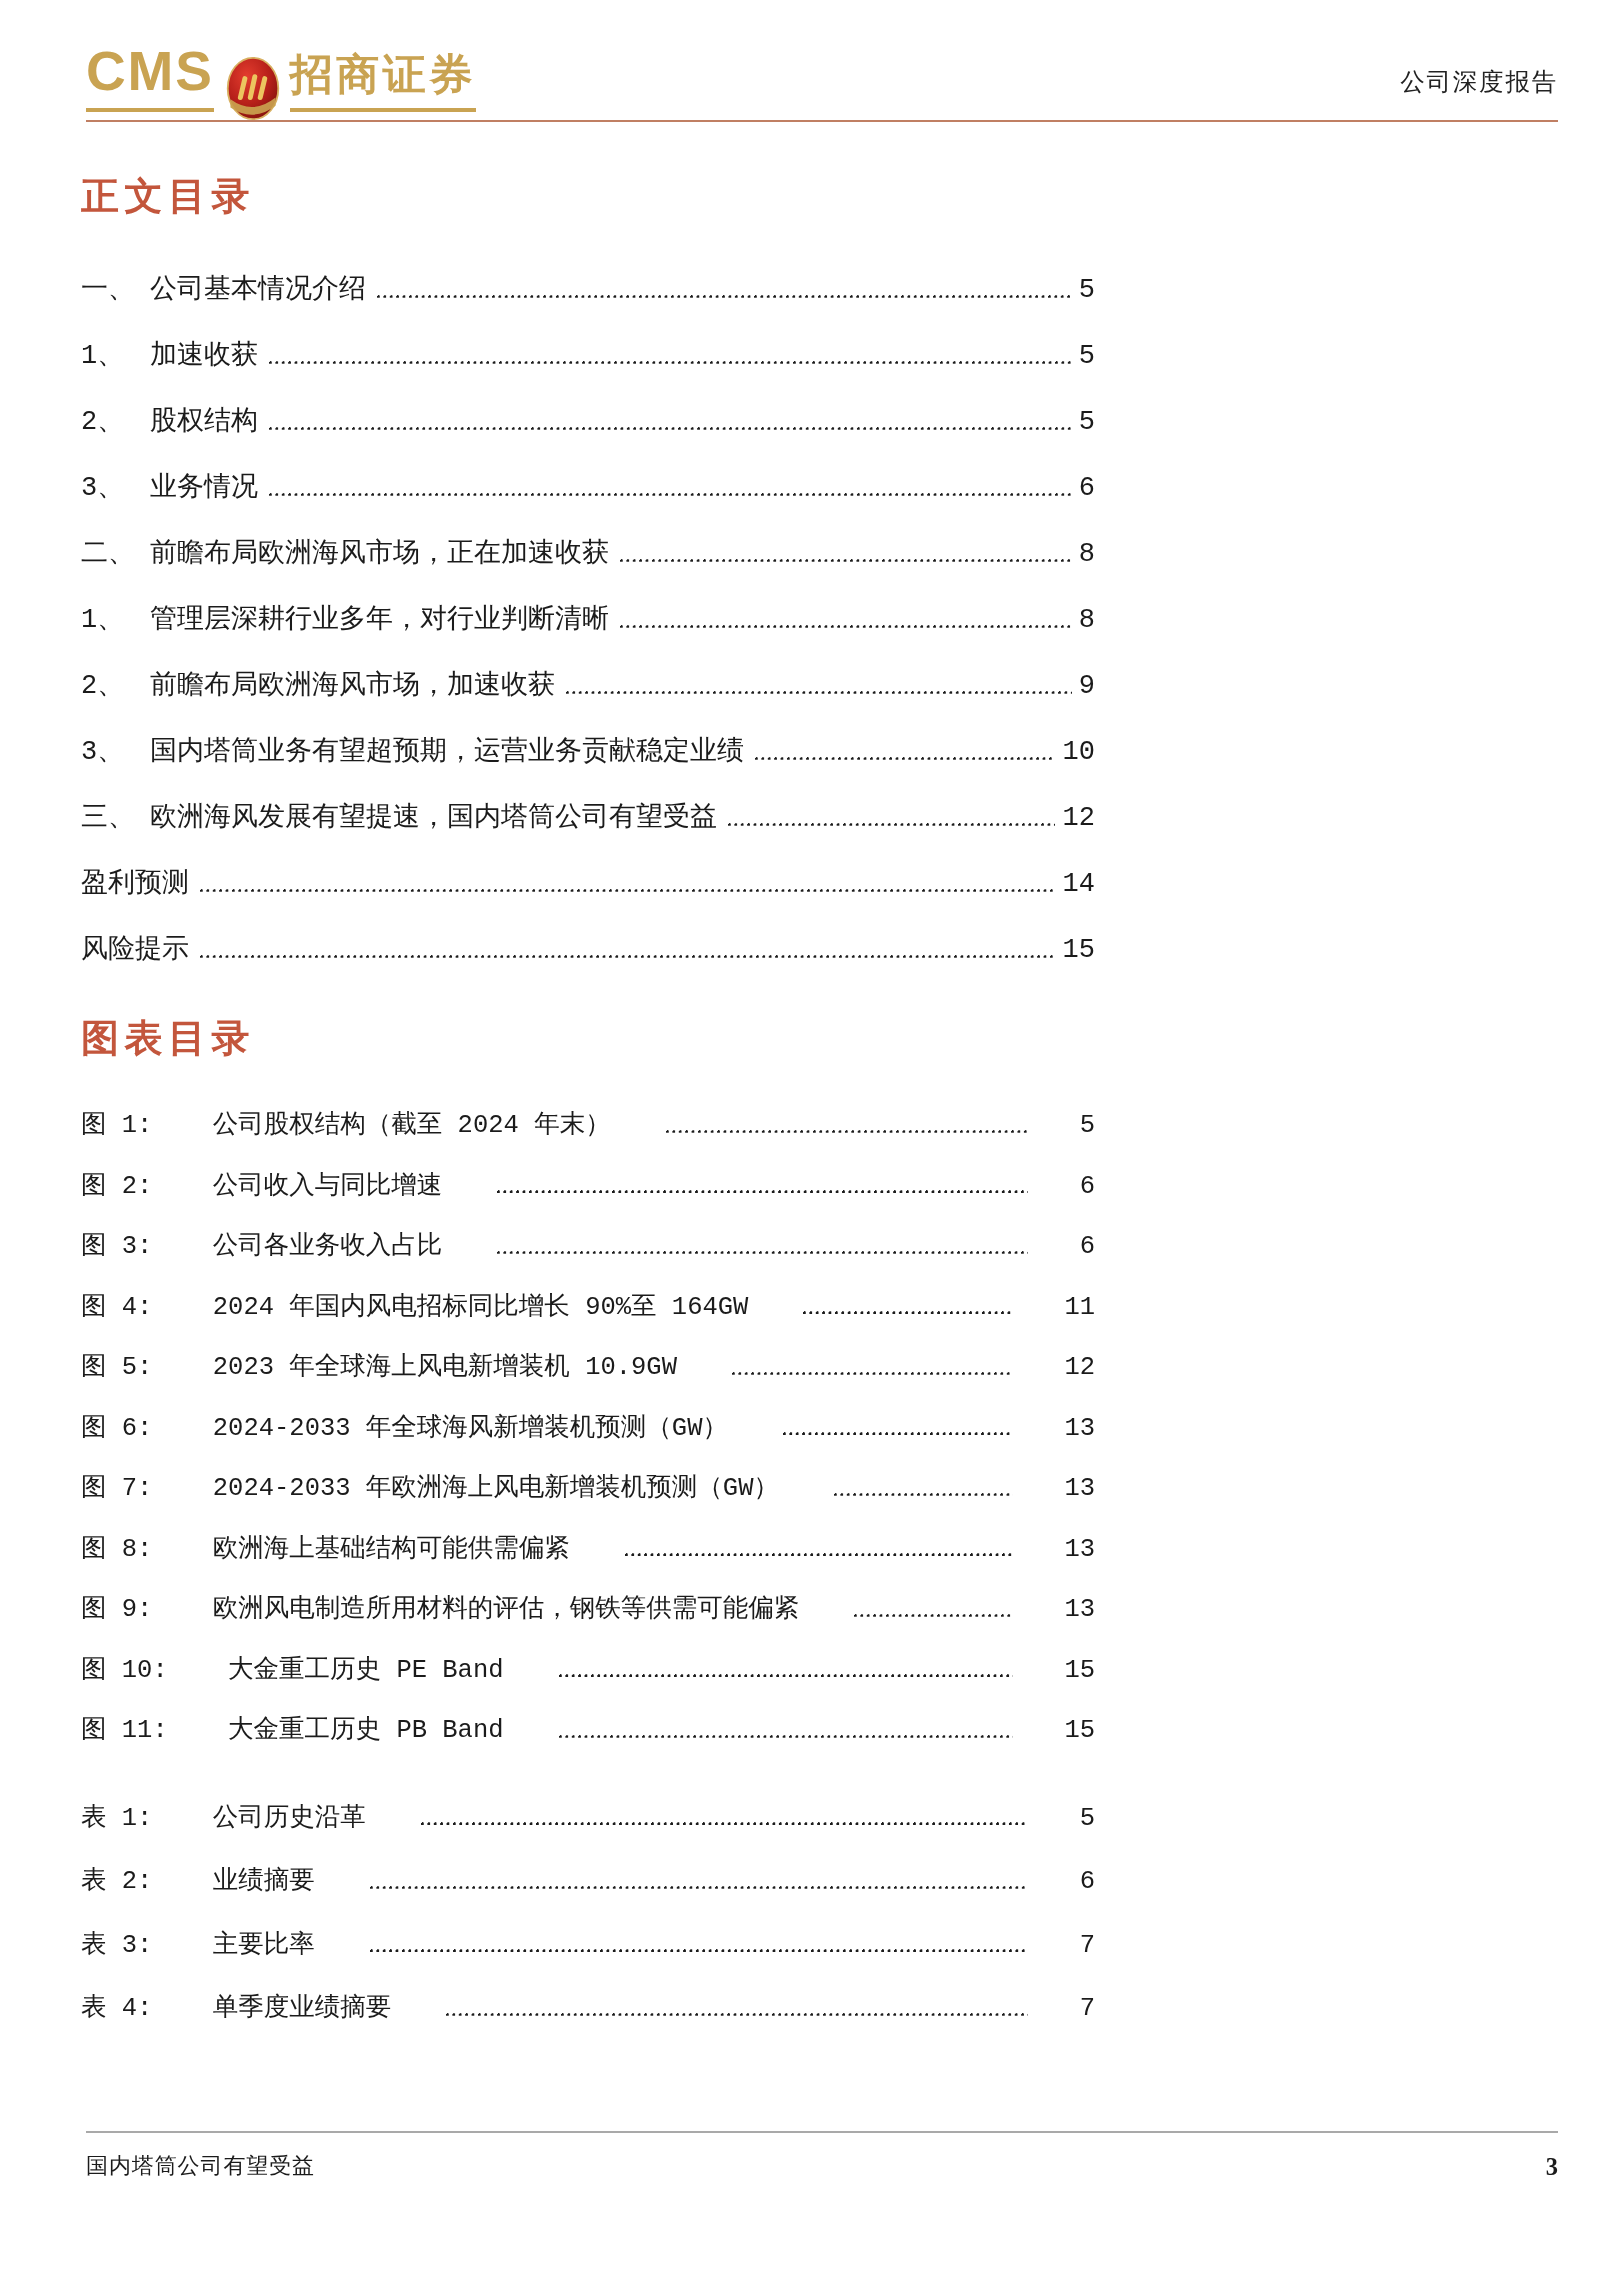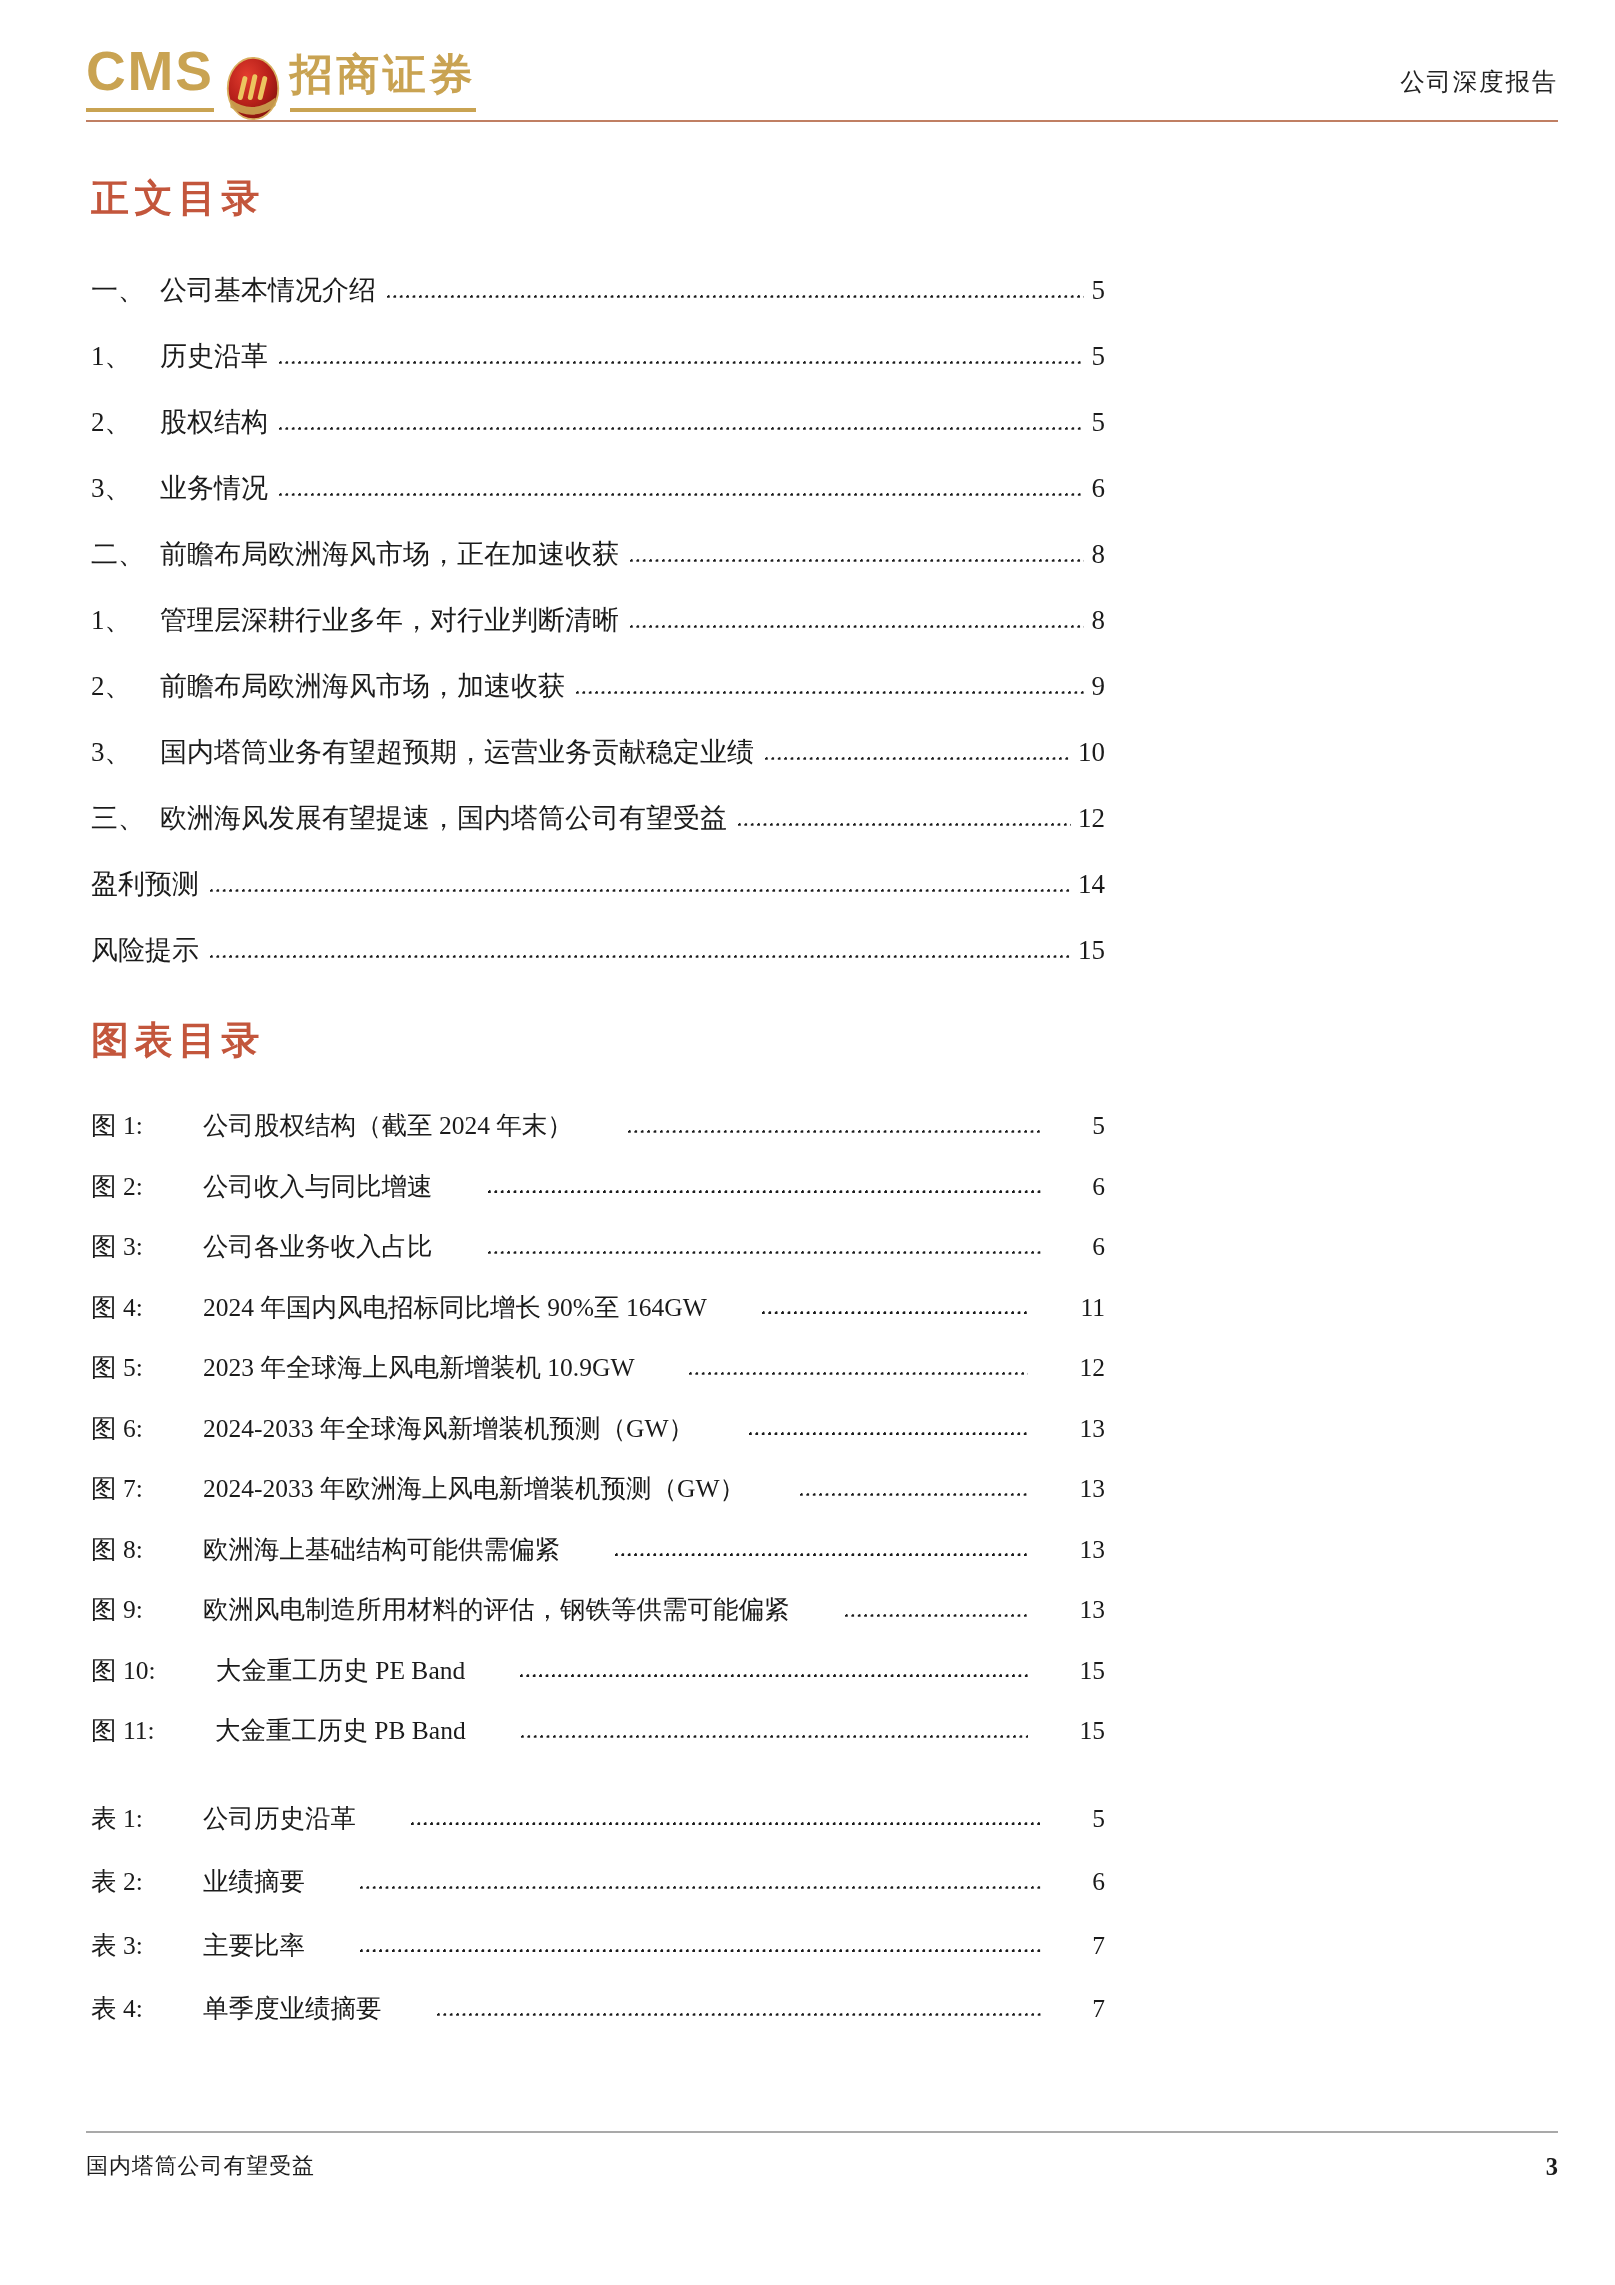--- a/index.html
+++ b/index.html
@@ -22,21 +22,21 @@
   .header-row{display:flex;justify-content:space-between;align-items:flex-end;padding-top:44px;}
   .logo{display:flex;align-items:flex-end;justify-content:flex-end;}
   .logo-text{border-bottom:4.5px solid var(--gold);color:var(--gold);font-weight:bold;line-height:1;}
   .logo-cms{font-family:"Liberation Sans","DejaVu Sans",sans-serif;font-size:55px;letter-spacing:1.8px;padding-bottom:9px;}
   .logo-brand{font-size:43px;letter-spacing:3.6px;padding-bottom:11.8px;}
   .logo-badge{margin:0 9px -12.7px 11px;flex:0 0 auto;}
   .doc-type{font-size:24.5px;color:#222;padding-bottom:14.5px;letter-spacing:1.8px;}
   .brand-rule{margin-top:8.2px;border-top:2.7px solid var(--rule-salmon);height:0;}
 
   
-  .main{position:absolute;top:177px;left:91px;width:1014px;}
+  .main{position:absolute;top:177px;left:81px;width:1014px;font-family:Liberation Mono, monospace;}
   .section-title{font-size:38px;font-weight:bold;color:var(--accent-red);line-height:1.15;letter-spacing:5.5px;}
   .figures-title{margin-top:55px;}
 
   .list{margin-top:56px;}
   .fig-list{margin-top:51px;}
   .tbl-list{margin-top:62px;}
 
   .row{display:flex;align-items:flex-end;line-height:1;}
   .toc-list .row{font-size:27px;margin-bottom:39px;}
   .fig-list .row,.tbl-list .row{font-size:25.5px;margin-bottom:35px;gap:44px;}
@@ -101,21 +101,21 @@
   <div class="section-title">正文目录</div>
   <div class="list toc-list">
       <div class="row">
     <span class="num">一、</span>
     <span class="label">公司基本情况介绍</span>
     <span class="leader"></span>
     <span class="page">5</span>
   </div>
       <div class="row">
     <span class="num">1、</span>
-    <span class="label">历史沿革</span>
+    <span class="label">加速收获</span>
     <span class="leader"></span>
     <span class="page">5</span>
   </div>
       <div class="row">
     <span class="num">2、</span>
     <span class="label">股权结构</span>
     <span class="leader"></span>
     <span class="page">5</span>
   </div>
       <div class="row">

